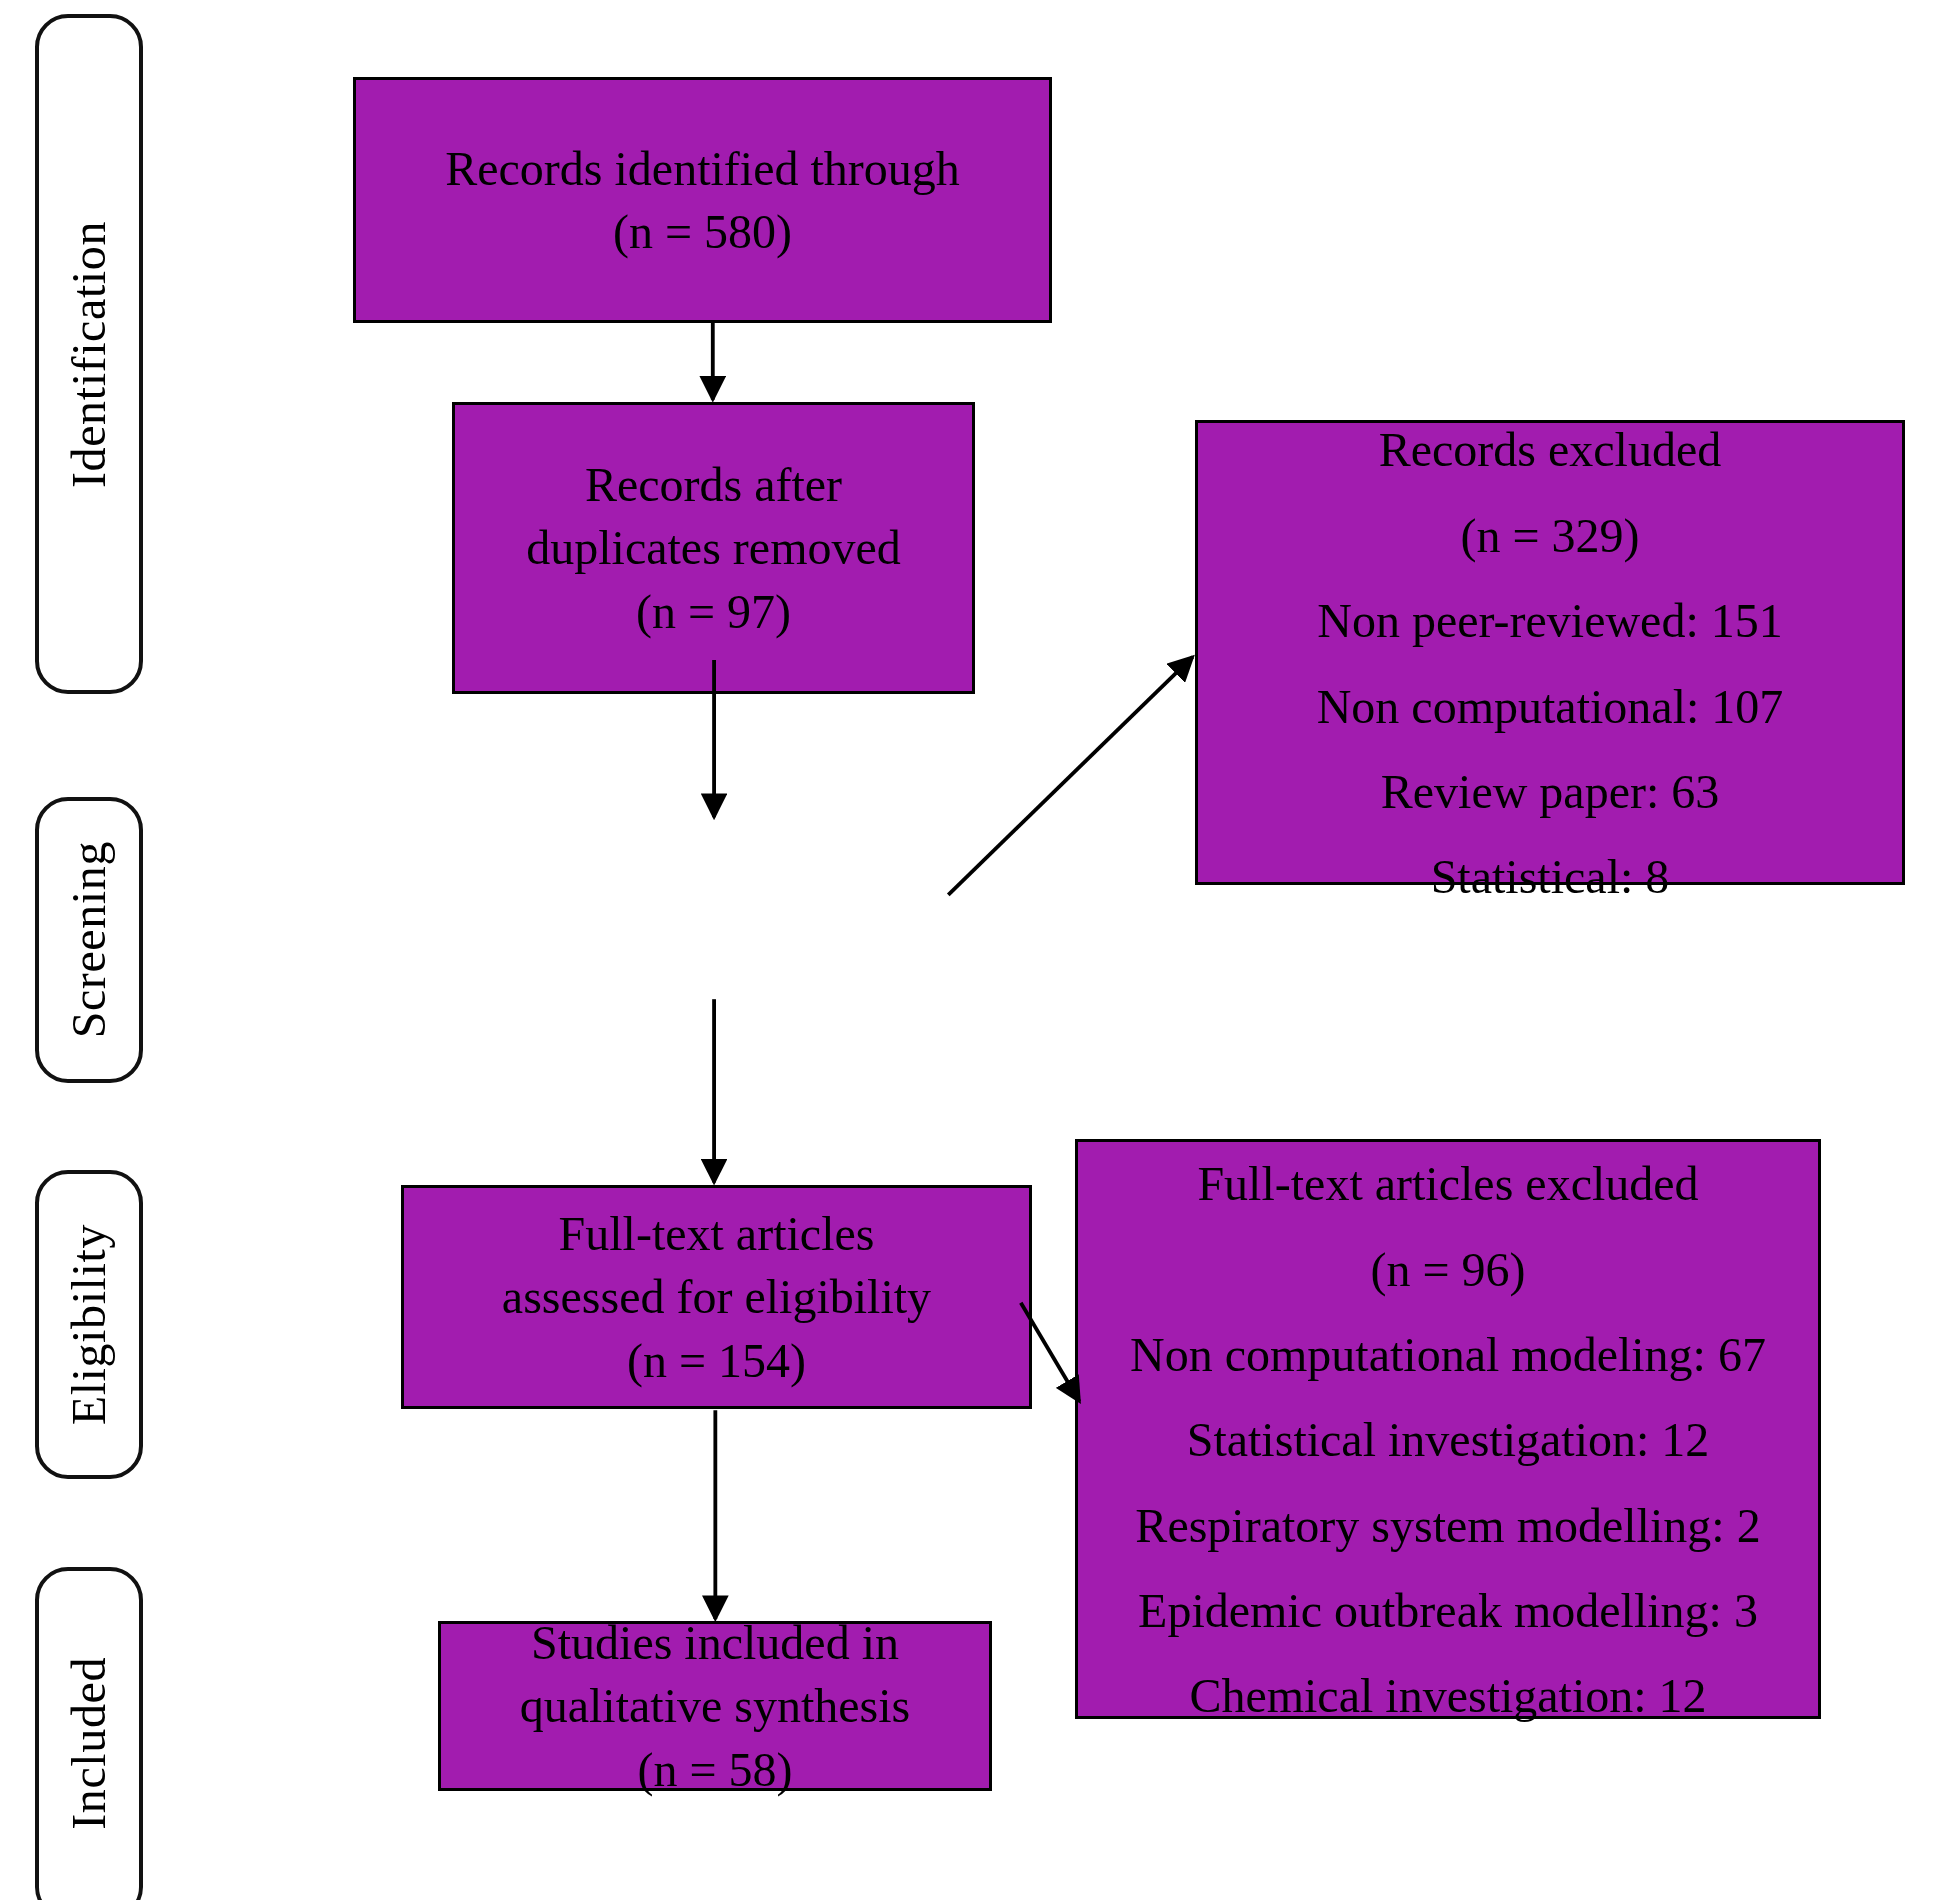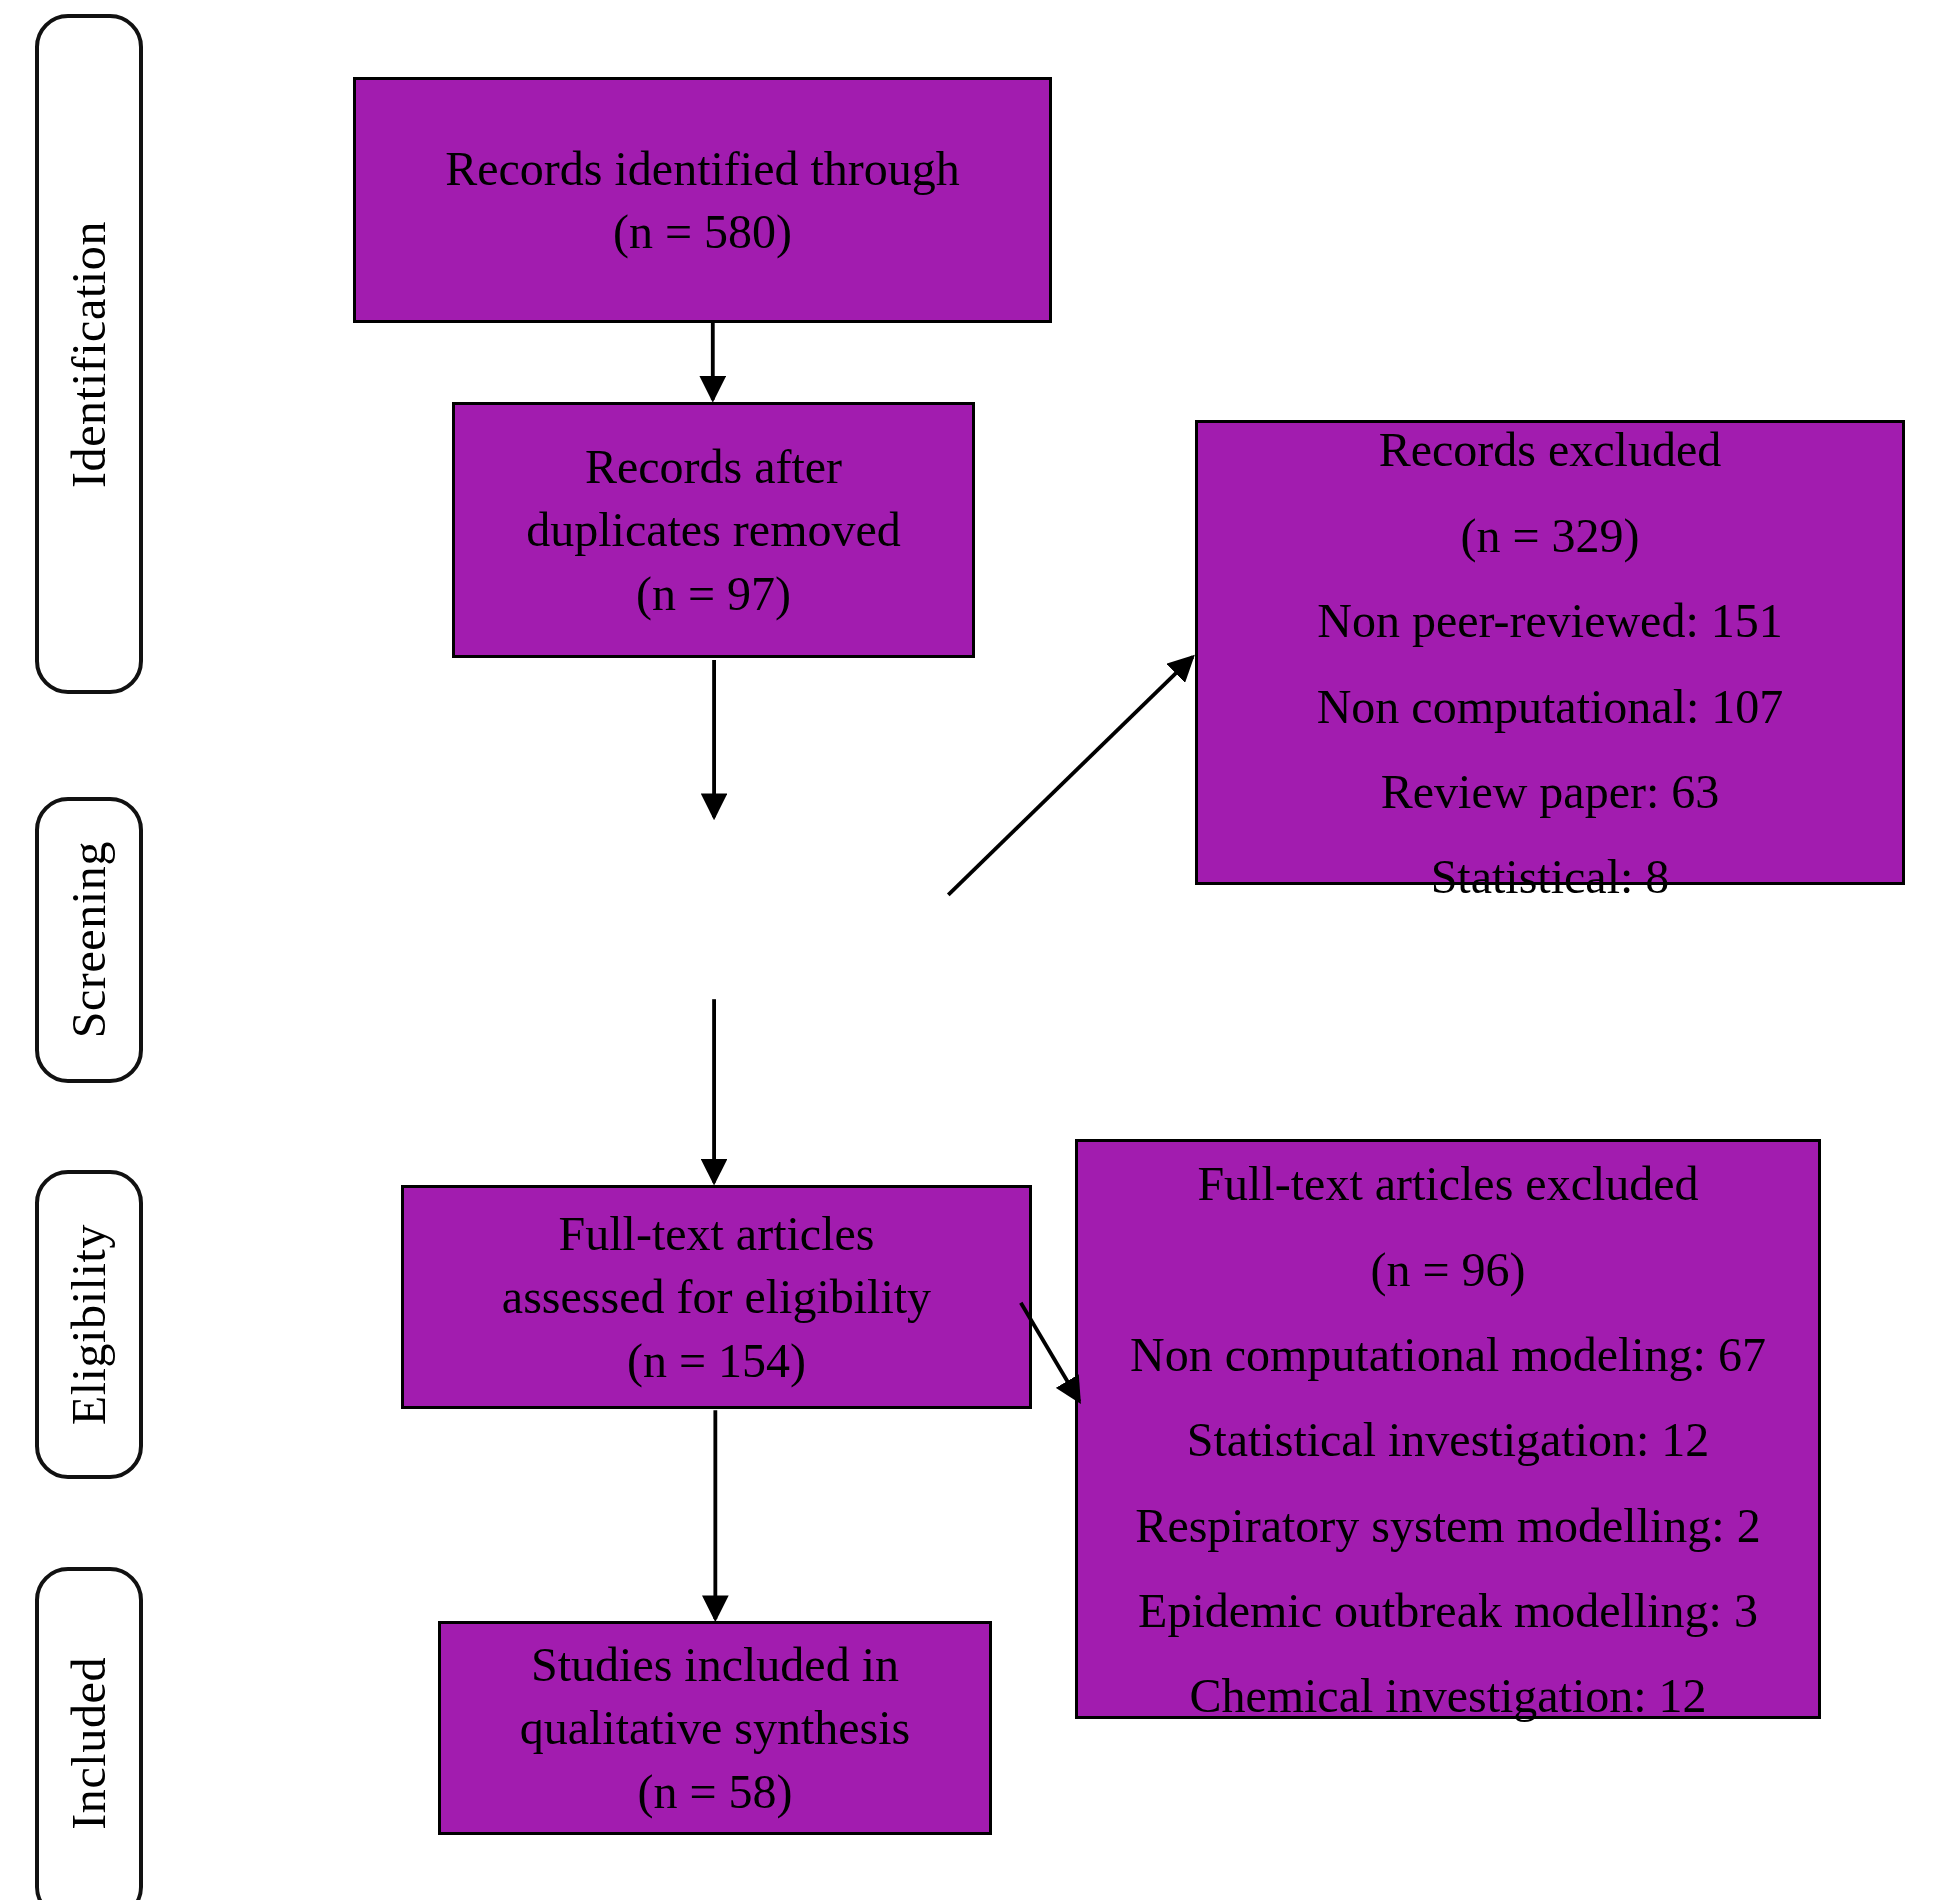--- a/index.html
+++ b/index.html
@@ -90,21 +90,21 @@
 
   <div class="phase-label" style="left:35px; top:1567px; width:108px; height:353px;">
     <span class="phase-text">Included</span>
   </div>
 
   <div class="flow-box" style="left:353px; top:77px; width:699px; height:246px;">
     <div class="line">Records identified through</div>
     <div class="line">(n = 580)</div>
   </div>
 
-  <div class="flow-box" style="left:452px; top:402px; width:523px; height:256px;">
+  <div class="flow-box" style="left:452px; top:402px; width:523px; height:292px;">
     <div class="line">Records after</div>
     <div class="line">duplicates removed</div>
     <div class="line">(n = 97)</div>
   </div>
 
 
   <div class="flow-box excl" style="left:1195px; top:420px; width:710px; height:465px;">
     <div class="line">Records excluded</div>
     <div class="line">(n = 329)</div>
     <div class="line">Non peer-reviewed: 151</div>
@@ -122,21 +122,21 @@
   <div class="flow-box excl" style="left:1075px; top:1139px; width:746px; height:580px;">
     <div class="line">Full-text articles excluded</div>
     <div class="line">(n = 96)</div>
     <div class="line">Non computational modeling: 67</div>
     <div class="line">Statistical investigation: 12</div>
     <div class="line">Respiratory system modelling: 2</div>
     <div class="line">Epidemic outbreak modelling: 3</div>
     <div class="line">Chemical investigation: 12</div>
   </div>
 
-  <div class="flow-box" style="left:438px; top:1621px; width:554px; height:214px;">
+  <div class="flow-box" style="left:438px; top:1621px; width:554px; height:170px;">
     <div class="line">Studies included in</div>
     <div class="line">qualitative synthesis</div>
     <div class="line">(n = 58)</div>
   </div>
 
   <svg id="connectors" viewBox="0 0 3042 2987">
     <defs>
       <marker id="arrowhead" markerWidth="7" markerHeight="7" refX="6.2" refY="3.5" orient="auto" markerUnits="strokeWidth">
         <path d="M0,0 L7,3.5 L0,7 z" fill="#000000"></path>
       </marker>

